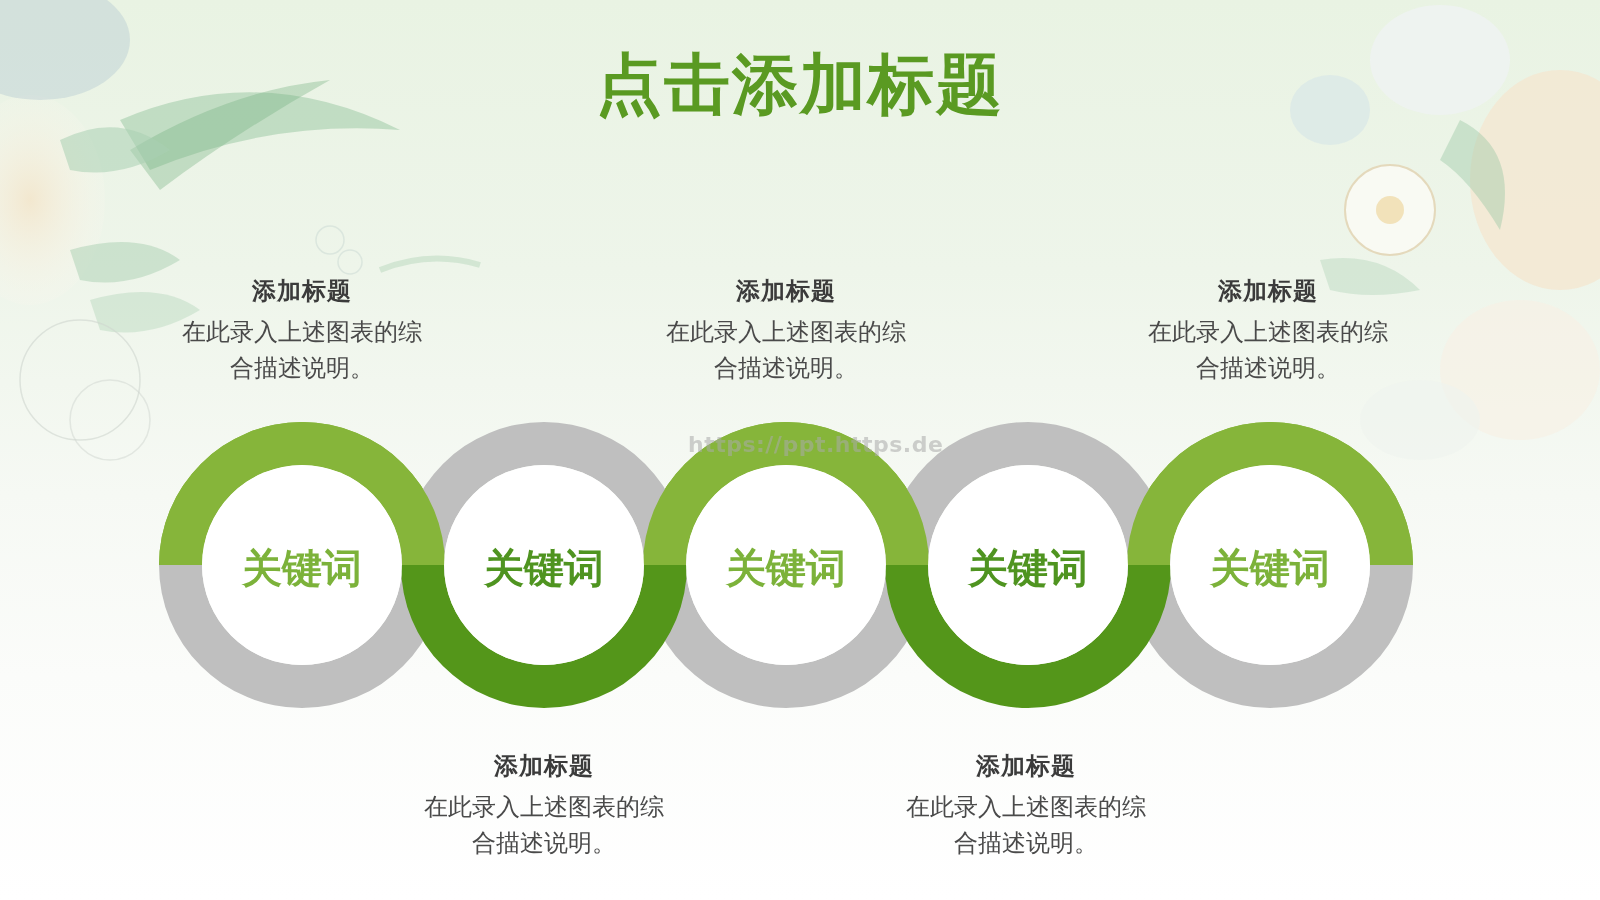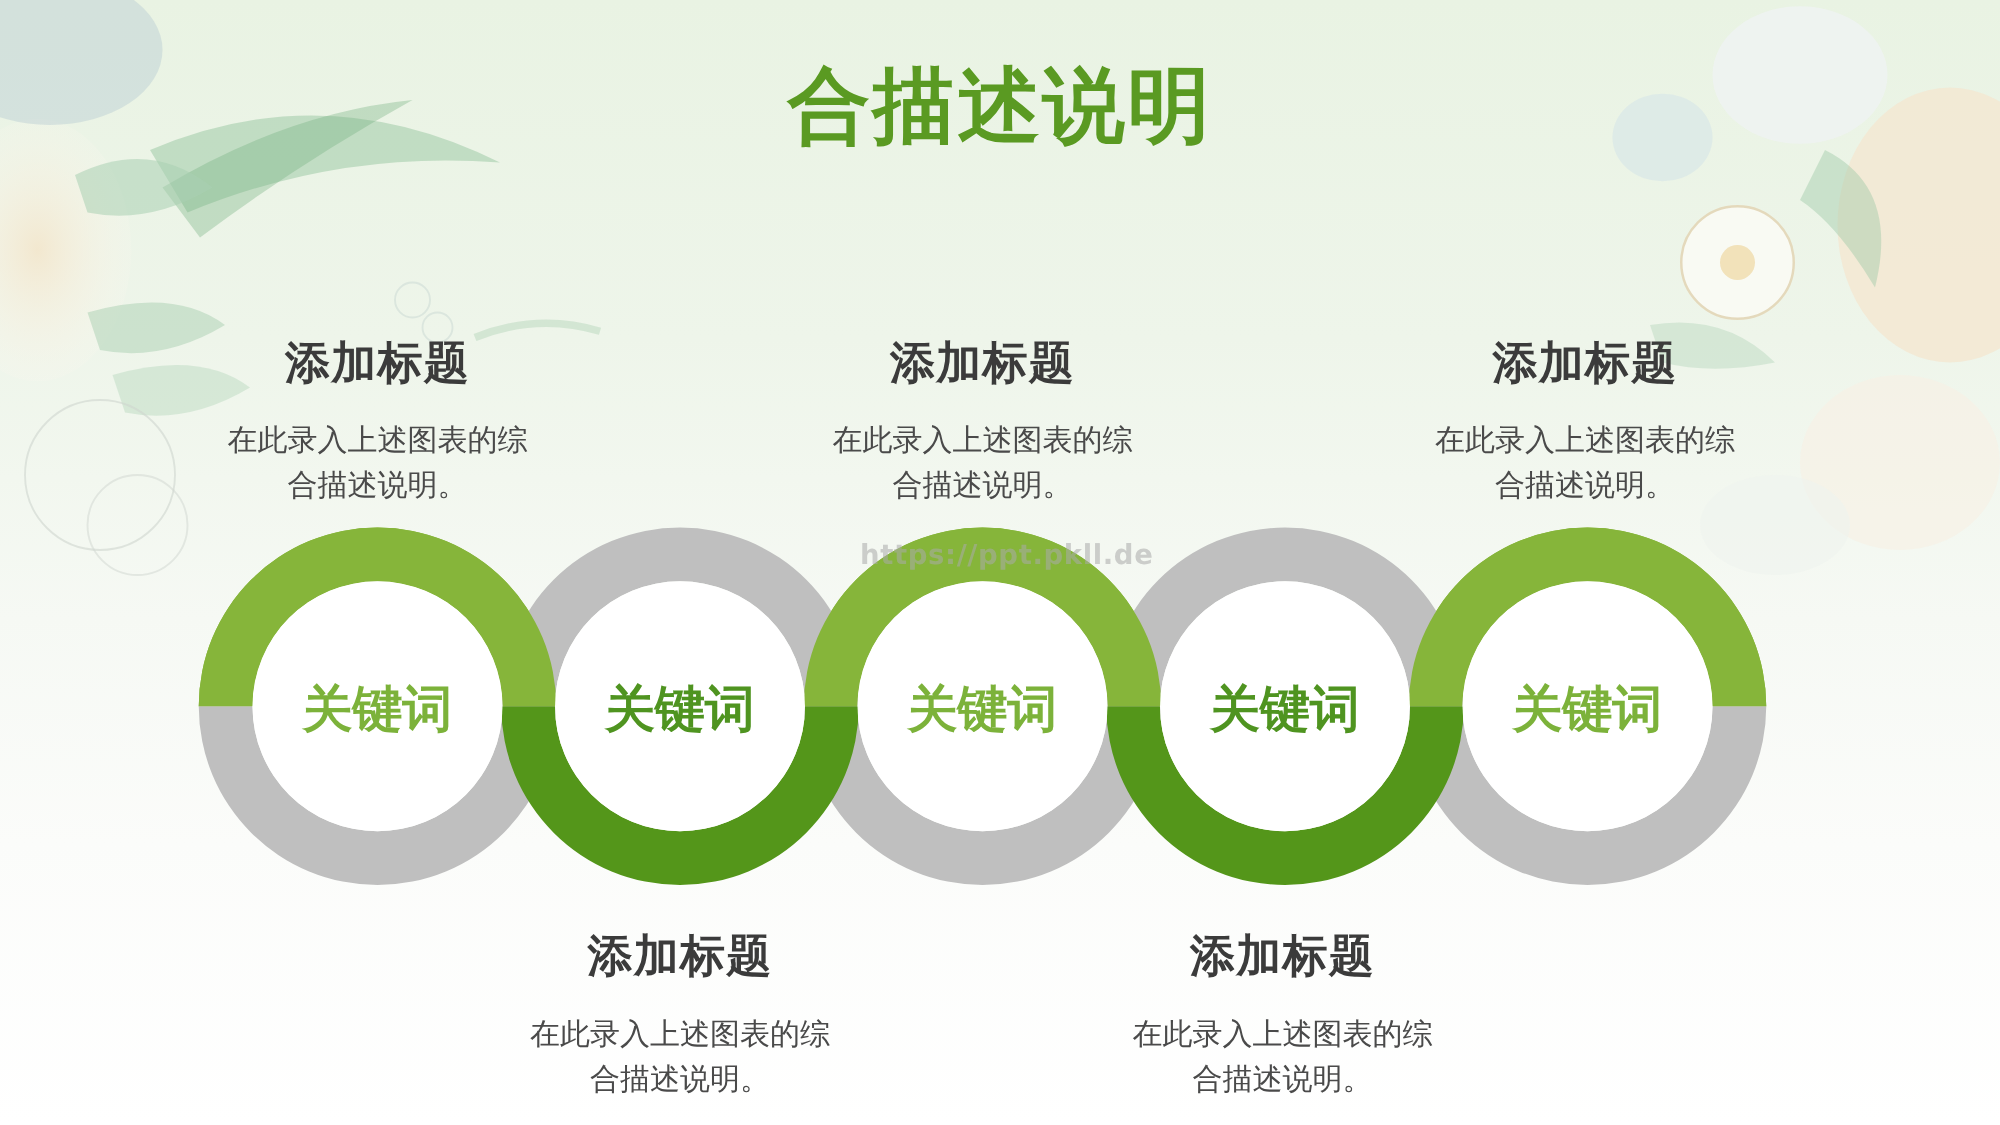--- a/index.html
+++ b/index.html
@@ -7,22 +7,22 @@
       width: 1600px; height: 900px; overflow: hidden; position: relative;
       font-family: "DejaVu Sans", "Liberation Sans", sans-serif;
       background: linear-gradient(180deg, #e9f3e3 0%, #eef5ea 30%, #f6f9f4 55%, #fbfcfa 75%, #ffffff 100%);
     }
     .deco { position: absolute; pointer-events: none; }
     .slide-title {
       position: absolute; left: 0; right: 0; top: 40px; text-align: center;
       font-size: 66px; font-weight: bold; color: #5a9a22; letter-spacing: 2px;
     }
     .text-block { position: absolute; width: 300px; text-align: center; color: #3f3f3f; }
-    .text-block .tb-title { font-size: 36px; font-weight: bold; color: #3b3b3b; line-height: 46px; letter-spacing: 1px; }
-    .text-block .tb-desc { font-size: 24px; line-height: 36px; color: #4a4a4a; margin-top: 20px; }
+    .text-block .tb-title { font-size: 24px; font-weight: bold; color: #3b3b3b; line-height: 46px; letter-spacing: 1px; }
+    .text-block .tb-desc { font-size: 24px; line-height: 36px; color: #4a4a4a; margin-top: 0; }
     .rings { position: absolute; left: 0; top: 0; width: 1600px; height: 900px; }
     .keyword {
       position: absolute; width: 160px; text-align: center;
       font-size: 40px; font-weight: bold; line-height: 40px;
     }
     .watermark {
       position: absolute; left: 688px; top: 432px; font-size: 22px;
       color: rgba(170,170,170,0.55); font-family: "DejaVu Sans", sans-serif; font-weight: bold;
       letter-spacing: 0.5px;
     }
@@ -56,21 +56,21 @@
   <ellipse cx="180" cy="60" rx="70" ry="55" fill="#eef3f1" opacity="0.9"></ellipse>
   <circle cx="130" cy="210" r="45" fill="#fbfbf5" stroke="#e4d7b8" stroke-width="2" opacity="0.9"></circle>
   <circle cx="130" cy="210" r="14" fill="#f1dfb4" opacity="0.9"></circle>
   <ellipse cx="70" cy="110" rx="40" ry="35" fill="#dbe8e7" opacity="0.8"></ellipse>
   <path d="M200 120 Q260 150 240 230 Q210 180 180 160 Z" fill="#9fcaa8" opacity="0.45"></path>
   <path d="M60 260 Q120 250 160 290 Q110 300 70 290 Z" fill="#b6d6bc" opacity="0.45"></path>
   <ellipse cx="260" cy="370" rx="80" ry="70" fill="#f6f1e6" opacity="0.7"></ellipse>
   <ellipse cx="160" cy="420" rx="60" ry="40" fill="#eef3ee" opacity="0.6"></ellipse>
 </svg>
 
-<div class="slide-title">合描述说明</div>
+<div class="slide-title">点击添加标题</div>
 
 <svg class="rings" viewBox="0 0 1600 900">
 
   <g>
     <path d="M159 565 A143 143 0 0 1 445 565 L402 565 A100 100 0 0 0 202 565 Z" fill="#86b53a"></path>
     <path d="M159 565 A143 143 0 0 0 445 565 L402 565 A100 100 0 0 1 202 565 Z" fill="#bfbfbf"></path>
   </g>
 
   <g>
     <path d="M643 565 A143 143 0 0 1 929 565 L886 565 A100 100 0 0 0 686 565 Z" fill="#86b53a"></path>
@@ -139,13 +139,13 @@
   </div>
 </div>
 <div class="text-block" style="left:876px;top:743px;">
   <div class="tb-title">添加标题</div>
   <div class="tb-desc">
     <div>在此录入上述图表的综</div>
     <div>合描述说明。</div>
   </div>
 </div>
 
-<div class="watermark">https://ppt.pkll.de</div>
+<div class="watermark">https://ppt.https.de</div>
 
 </body></html>

